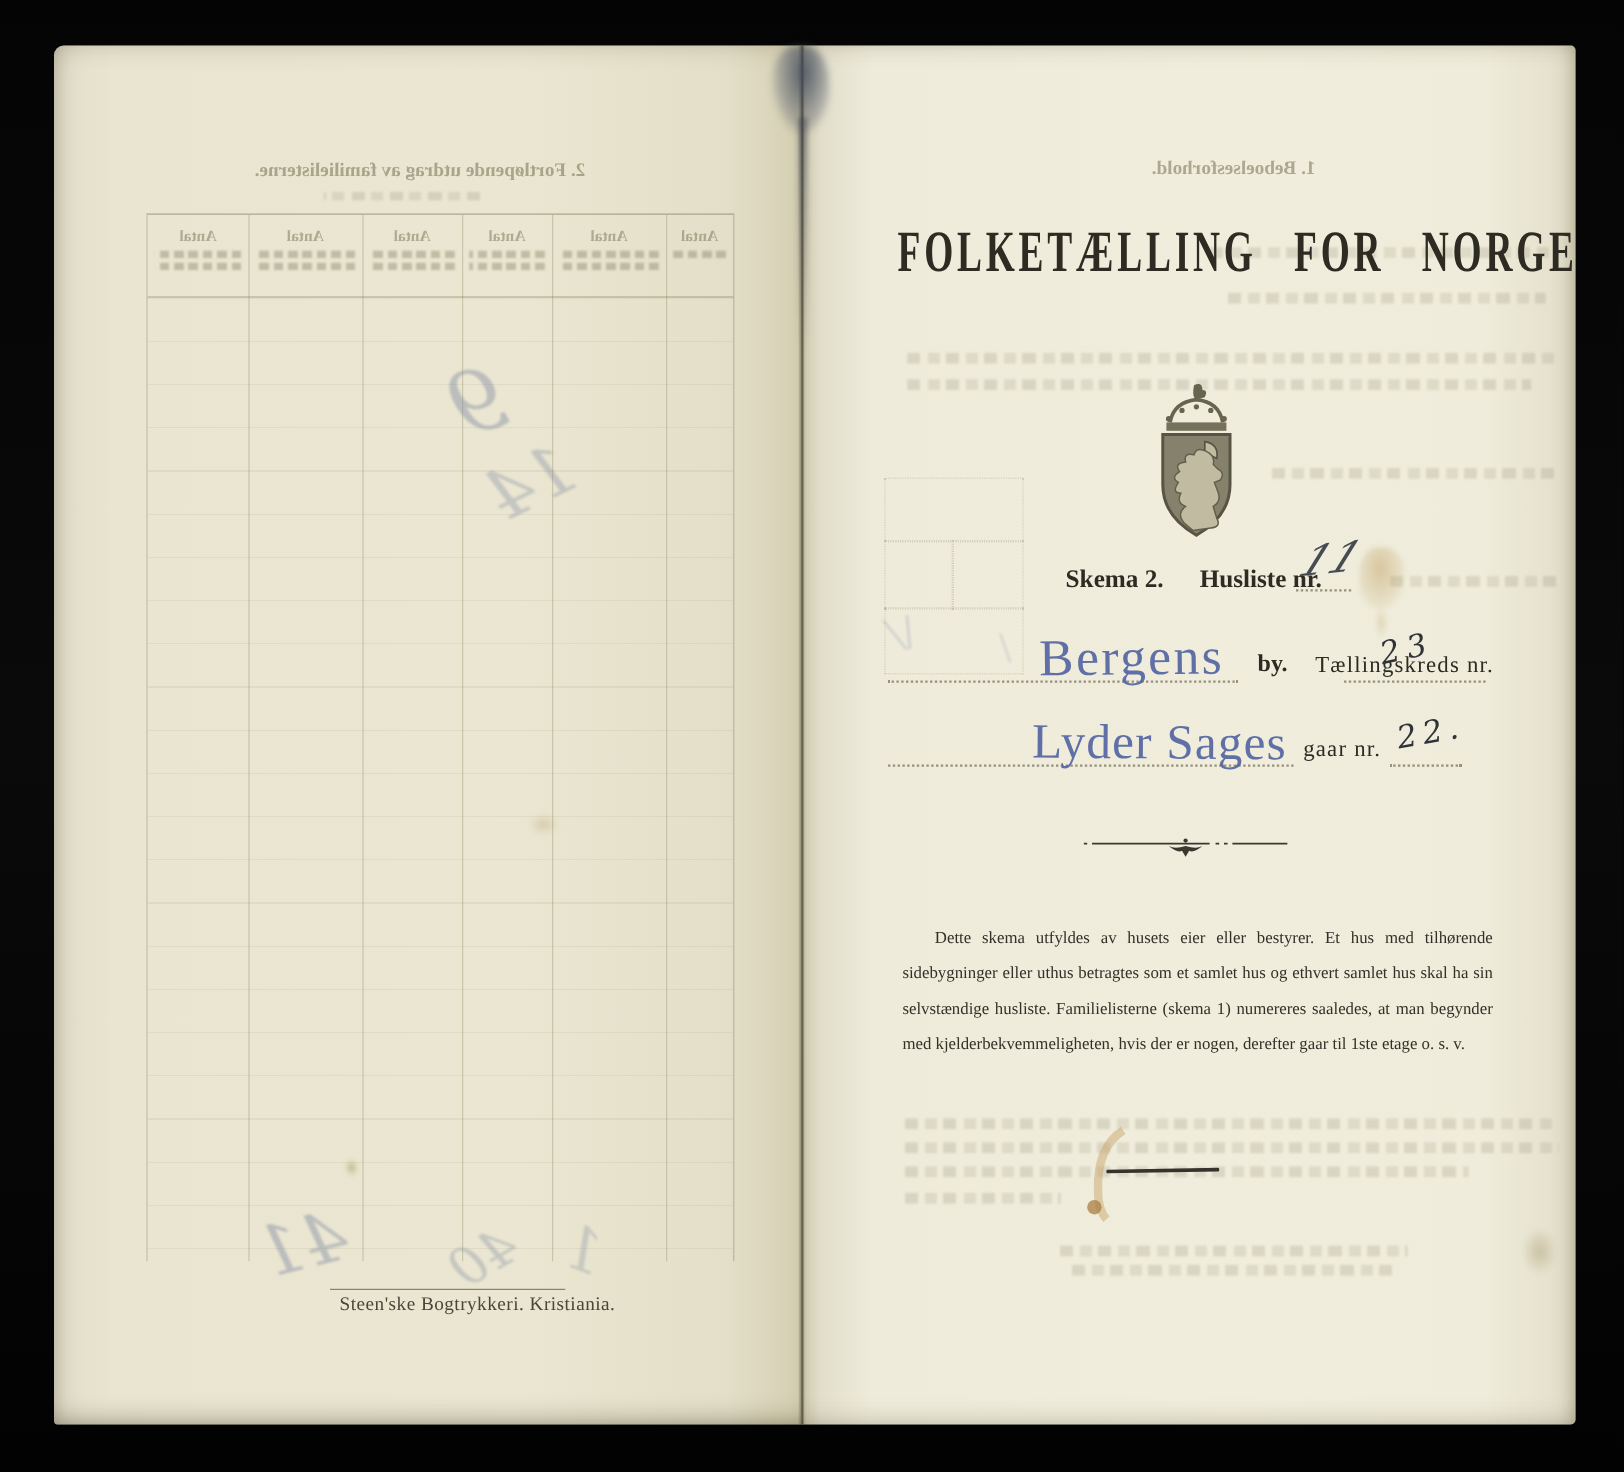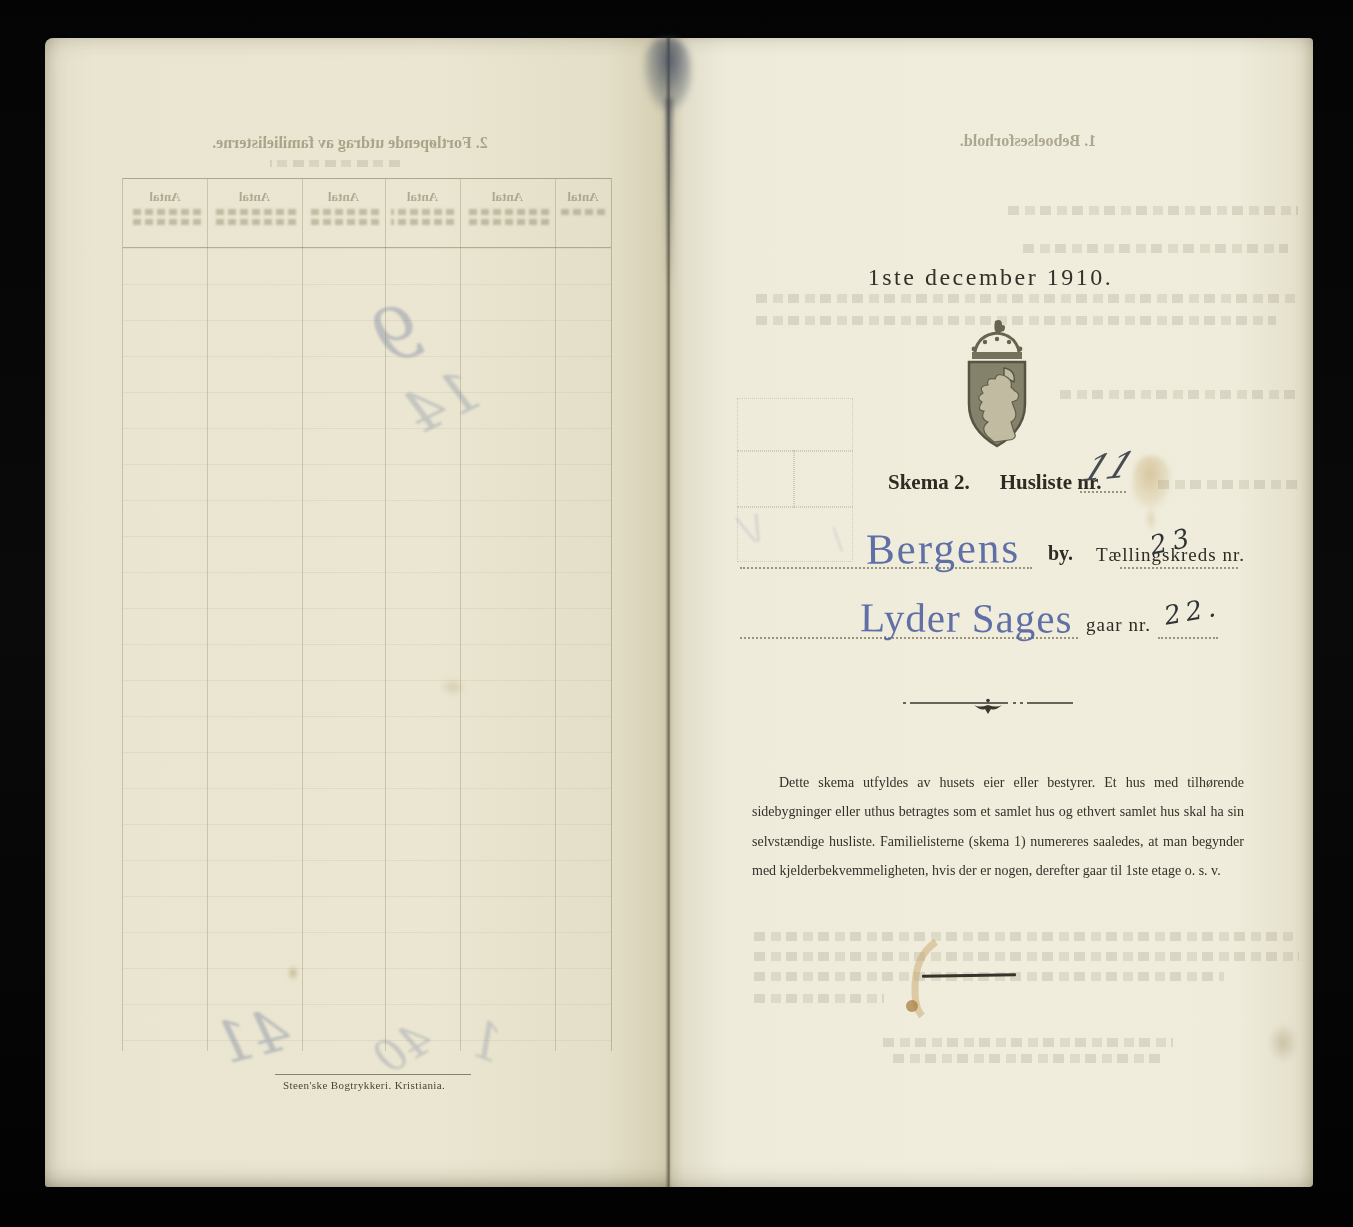--- a/index.html
+++ b/index.html
@@ -46,21 +46,21 @@
   .title-line{font-size:40px;font-weight:700;letter-spacing:4px;word-spacing:26px;white-space:nowrap;}
   .title-inner{display:inline-block;transform:scale(.78,1.22);transform-origin:50% 50%;}
   .date-line{font-size:24px;letter-spacing:2.5px;color:#33302a;}
   .label{font-family:"Liberation Serif",serif;color:#2e2b23;}
   .bold{font-weight:700;}
   .dotted{position:absolute;border-bottom:2px dotted rgba(95,88,60,.6);height:1px;}
   .stamp{position:absolute;font-family:"Liberation Serif",serif;color:#4d5fa0;opacity:.88;white-space:nowrap;}
   .hand{position:absolute;font-family:"DejaVu Serif",serif;font-style:italic;color:#3c4147;white-space:nowrap;}
   .body-par{position:absolute;left:84px;top:730px;width:492px;font-size:14px;line-height:29.4px;
     text-align:justify;text-indent:27px;color:#333028;}
-  .printer{position:absolute;font-size:11px;letter-spacing:.4px;color:#4a463a;white-space:nowrap;}
+  .printer{position:absolute;font-size:16px;letter-spacing:.4px;color:#4a463a;white-space:nowrap;}
 
   .stain{position:absolute;border-radius:50%;filter:blur(2px);}
   .darkstroke{position:absolute;background:#35332c;transform:rotate(-1deg);border-radius:1px;}
   .gdot-table{position:absolute;opacity:.5;}
   .gdot-table div{border:1px dotted rgba(110,102,72,.45);}
 </style>
 </head>
 <body>
 
 <div class="stage">
@@ -104,21 +104,25 @@
     <div class="page page-right">
 
       <div class="ghosttext" style="left:255px;top:94px;width:210px;text-align:center;font-size:16px;">1. Beboelsesforhold.</div>
       <div class="gl" style="left:340px;top:168px;width:290px;"></div>
       <div class="gl" style="left:355px;top:206px;width:265px;"></div>
       <div class="gl" style="left:88px;top:256px;width:540px;"></div>
       <div class="gl" style="left:88px;top:278px;width:520px;"></div>
       <div class="gl" style="left:392px;top:352px;width:238px;"></div>
       <div class="gl" style="left:490px;top:442px;width:140px;"></div>
 
-      <div class="rp-center date-line" style="top:226px;">1ste december 1910.</div>
+      <div class="rp-center" style="top:148px;">
+        <div class="title-line">
+          <span class="title-inner">FOLKETÆLLING FOR NORGE</span>
+        </div>
+      </div>
 
       <div style="position:absolute;left:279px;top:280px;width:100px;height:132px;opacity:.92;">
         <svg viewBox="0 0 100 132" width="100" height="132">
           <path d="M48 3 q7 -3 7 4 q5 0 2 6 l-7 2 q-4 -2 -2 -12 z" fill="#5c5945"></path>
           <path d="M28 34 Q31 17 50 15 Q69 17 72 34" fill="none" stroke="#5c5945" stroke-width="3"></path>
           <circle cx="27" cy="31" r="2.4" fill="#5c5945"></circle>
             <circle cx="38" cy="24" r="2.2" fill="#5c5945"></circle>
           <circle cx="50" cy="21" r="2.2" fill="#5c5945"></circle>
             <circle cx="62" cy="24" r="2.2" fill="#5c5945"></circle>
           <circle cx="73" cy="31" r="2.4" fill="#5c5945"></circle>

